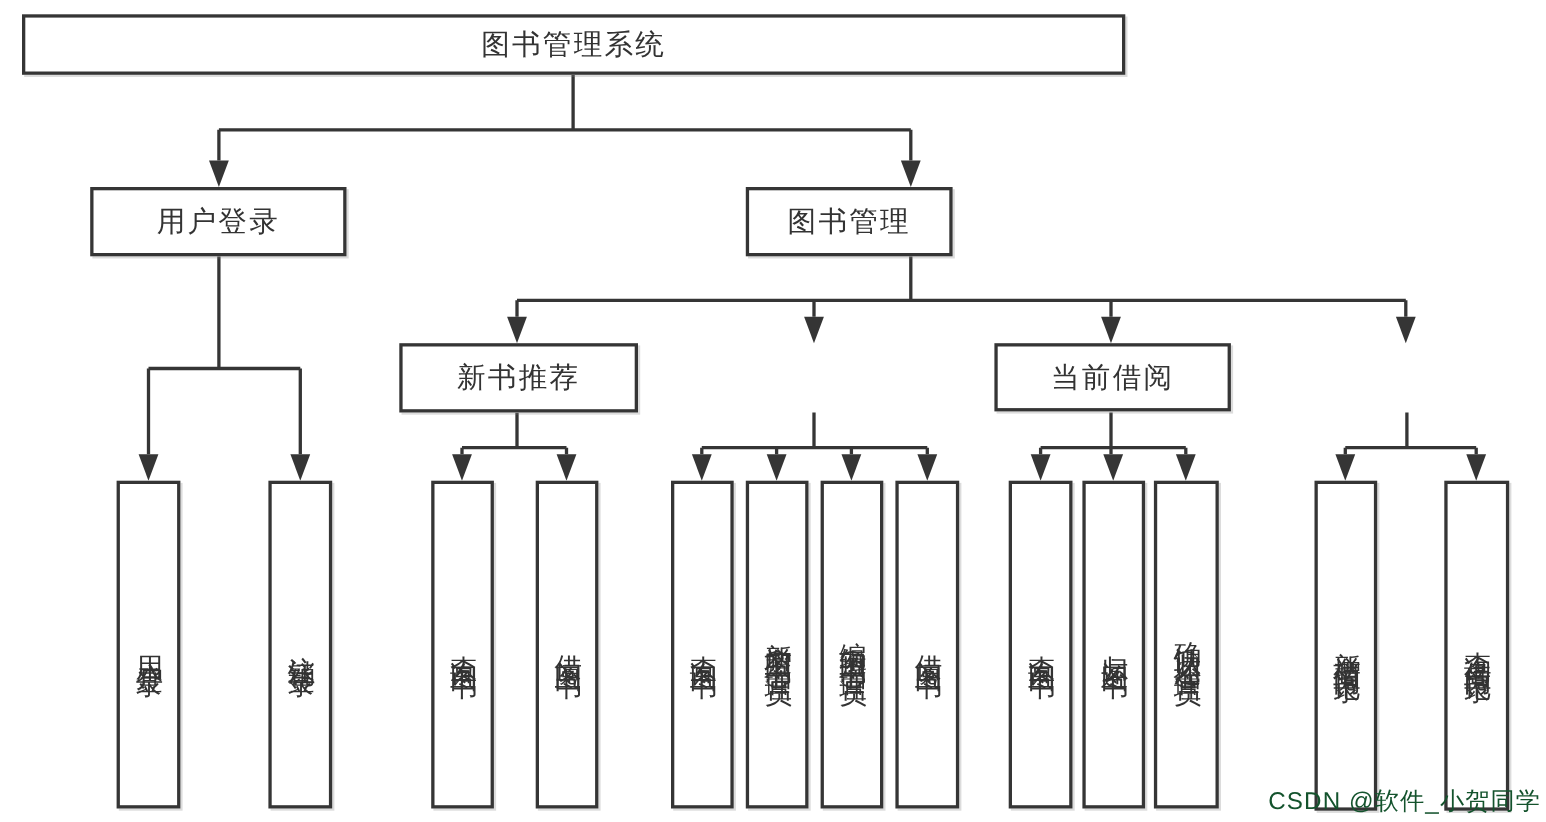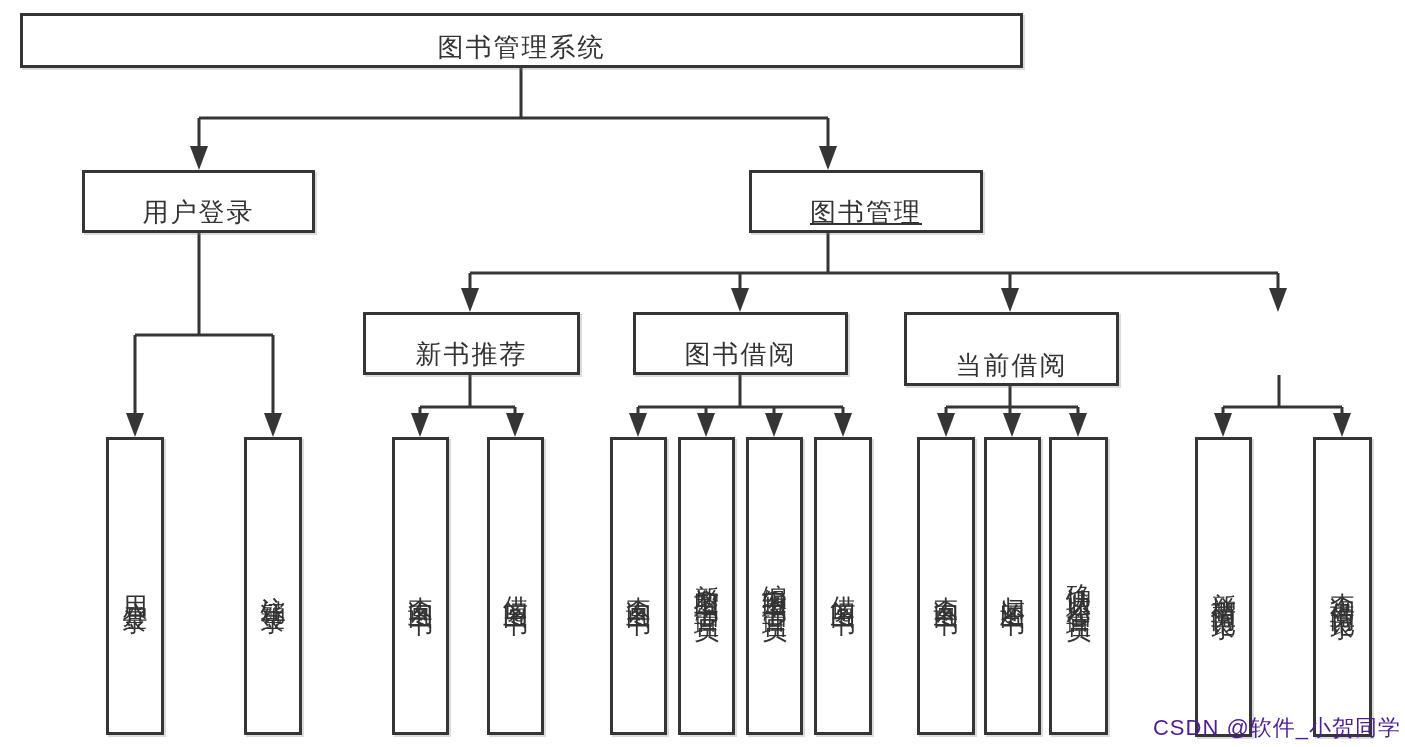--- a/index.html
+++ b/index.html
@@ -8,28 +8,28 @@
     font-family:"Liberation Sans","DejaVu Sans",sans-serif; overflow:hidden;
     color:#333333;
   }
   svg.connectors { position:absolute; left:0; top:0; width:1405px; height:747px; }
   .node {
     position:absolute; box-sizing:border-box; background:#ffffff;
     border:3px solid #353535;
     box-shadow:2px 2px 0 rgba(130,130,130,0.28);
     display:flex; align-items:center; justify-content:center;
   }
-  .hbox { font-size:26px; letter-spacing:2px; white-space:nowrap;align-items:flex-end; }
+  .hbox { font-size:26px; letter-spacing:2px; white-space:nowrap; }
   .vbox span {
     writing-mode:vertical-rl; text-orientation:mixed;
     font-size:25px; letter-spacing:5px; line-height:1;
   }
   .watermark {
     position:absolute; top:713px; right:4px;
-    font-size:22px; letter-spacing:1px; color:#4c1d95; white-space:nowrap;
+    font-size:22px; letter-spacing:1px; color:#14532d; white-space:nowrap;
   }
 </style>
 </head>
 <body>
 
 <div class="stage">
 
   <svg class="connectors" viewBox="0 0 1405 747" xmlns="http://www.w3.org/2000/svg">
     <g stroke="#353535" stroke-width="3" fill="none">
 
@@ -70,31 +70,28 @@
     </g>
   </svg>
 
   <div class="node hbox" style="left:20px; top:13px; width:1003px; height:55px;">
     <span>图书管理系统</span>
   </div>
 
   <div class="node hbox" style="left:82px; top:170px; width:233px; height:63px;">
     <span>用户登录</span>
   </div>
-  <div class="node hbox" style="left:749px; top:170px; width:234px; height:63px;text-decoration:underline;">
+  <div class="node hbox" style="left:678px; top:170px; width:188px; height:63px;">
     <span>图书管理</span>
   </div>
 
   <div class="node hbox" style="left:363px; top:312px; width:217px; height:63px;">
     <span>新书推荐</span>
   </div>
-  <div class="node hbox" style="left:633px; top:312px; width:215px; height:63px;">
-    <span>图书借阅</span>
-  </div>
-  <div class="node hbox" style="left:904px; top:312px; width:215px; height:74px;">
+  <div class="node hbox" style="left:904px; top:312px; width:215px; height:62px;">
     <span>当前借阅</span>
   </div>
 
   <div class="node vbox" style="left:106px; top:437px; width:58px; height:298px;">
     <span>用户登录</span>
   </div>
   <div class="node vbox" style="left:244px; top:437px; width:58px; height:298px;">
     <span>注销登录</span>
   </div>
 

